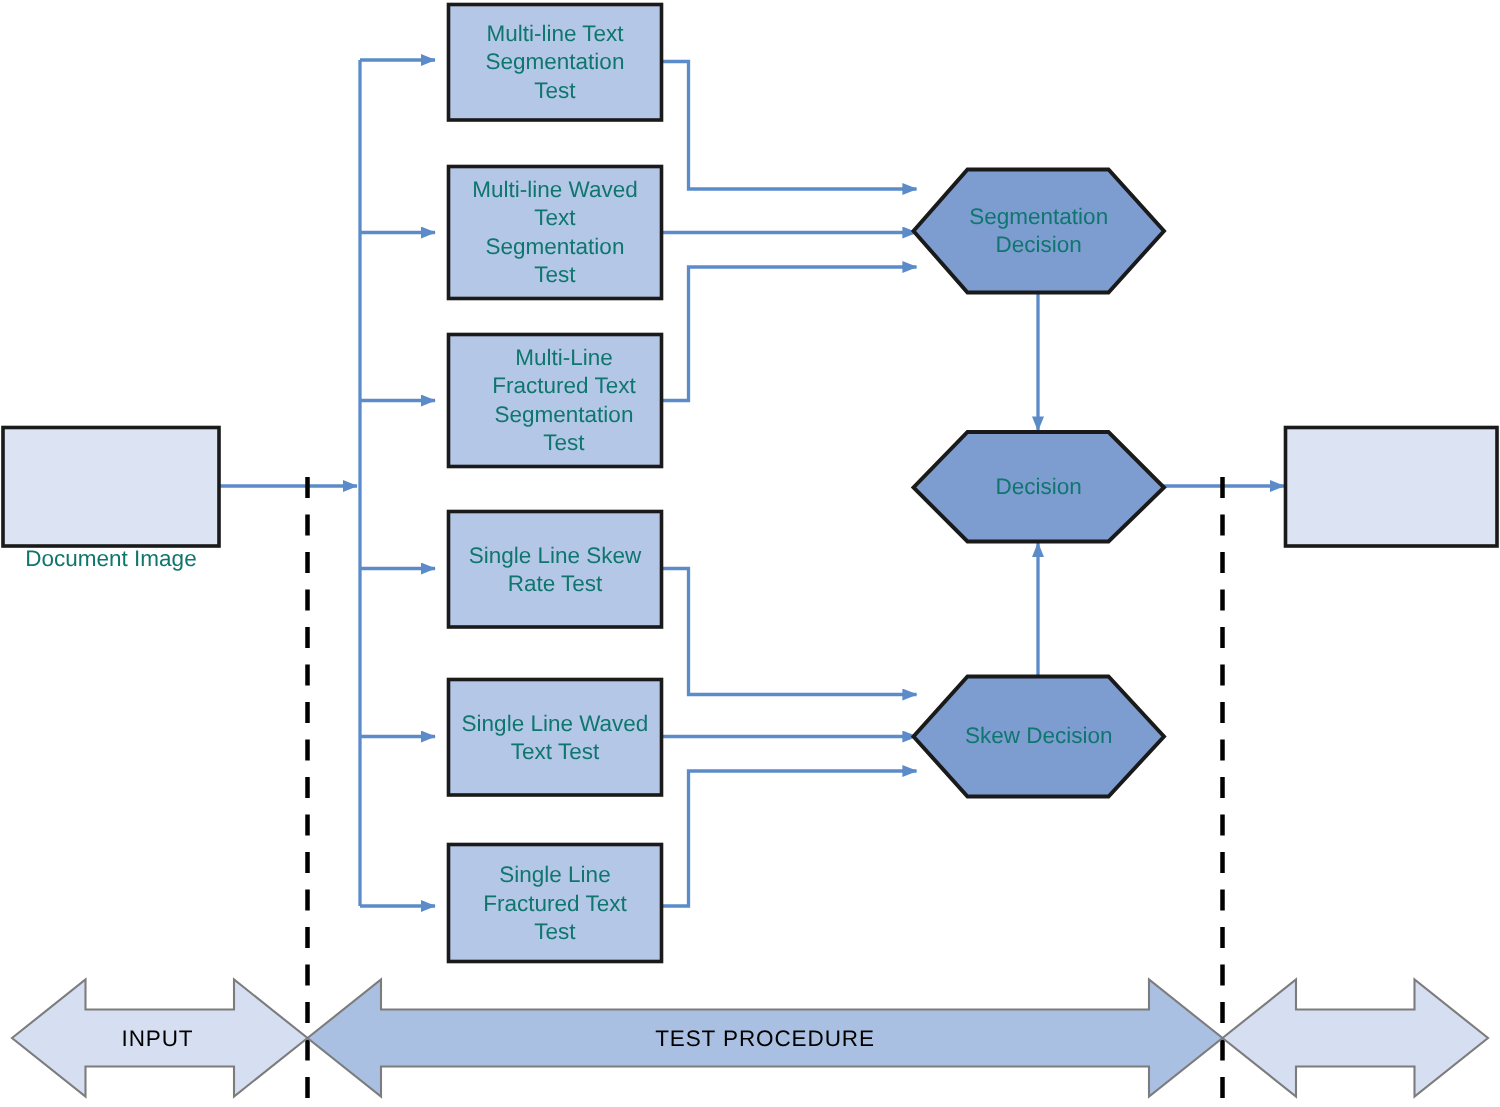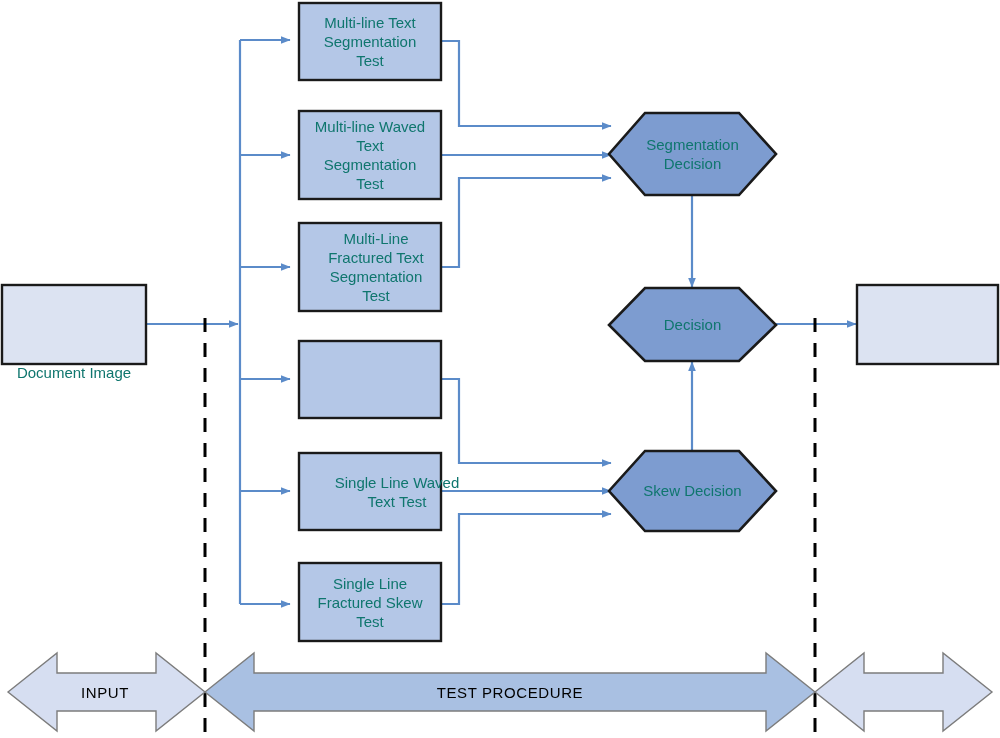--- a/index.html
+++ b/index.html
@@ -128,26 +128,28 @@
   <div class="node-label" style="left:299px; top:111px; width:142px; height:88px;">Multi-line Waved
 Text
 Segmentation
 Test</div>
 
   <div class="node-label" style="left:299px; top:223px; width:154px; height:88px;">Multi-Line
 Fractured Text
 Segmentation
 Test</div>
 
+  <div class="node-label" style="left:299px; top:341px; width:142px; height:77px;">Single Line Skew
+Rate Test</div>
 
-  <div class="node-label" style="left:299px; top:453px; width:142px; height:77px;padding-left:27px;">Single Line Waved
+  <div class="node-label" style="left:299px; top:453px; width:142px; height:77px;">Single Line Waved
 Text Test</div>
 
   <div class="node-label" style="left:299px; top:563px; width:142px; height:78px;">Single Line
-Fractured Skew
+Fractured Text
 Test</div>
 
   <div class="node-label" style="left:609px; top:113px; width:167px; height:82px;">Segmentation
 Decision</div>
 
   <div class="node-label" style="left:609px; top:288px; width:167px; height:73px;">Decision</div>
 
   <div class="node-label" style="left:609px; top:451px; width:167px; height:79px;">Skew Decision</div>
 
 

